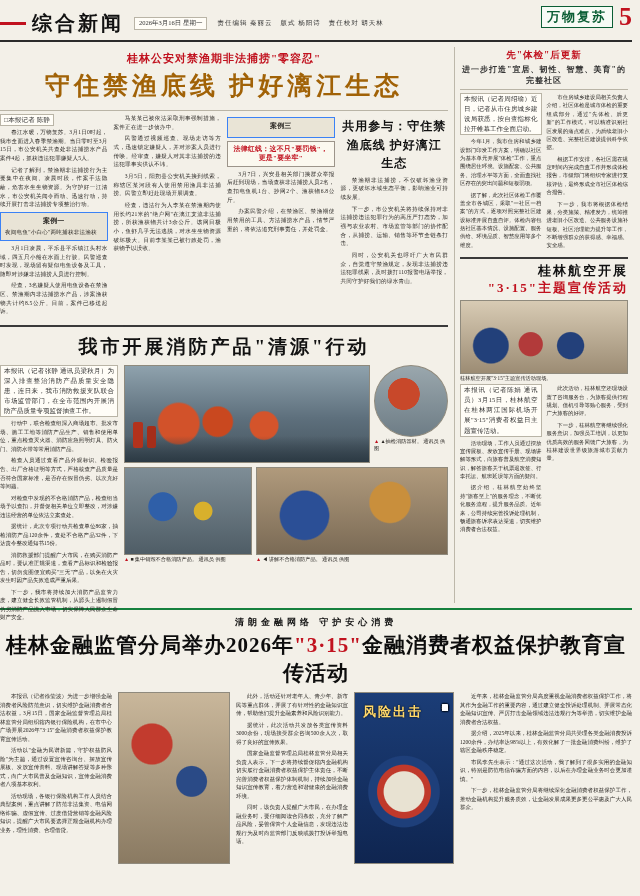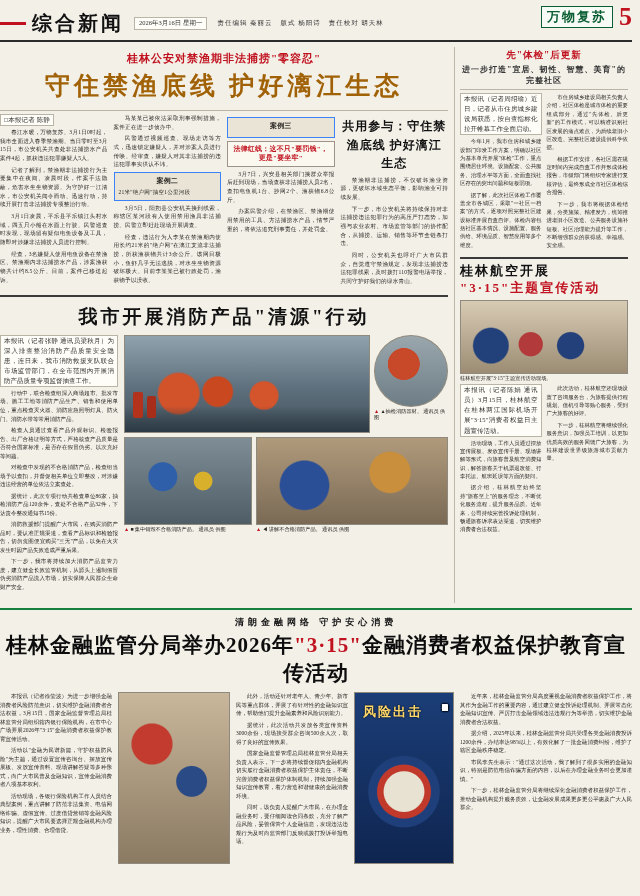--- a/index.html
+++ b/index.html
@@ -116,21 +116,21 @@
     text-align:center;font-size:11.5px;font-weight:bold;letter-spacing:1px;color:#111;
     line-height:1.35;margin:2px 0;
   }
   .r-sub{
     text-align:center;font-size:8px;font-weight:bold;color:#333;letter-spacing:1px;margin:2px 0 3px 0;
   }
   .r-cols{display:flex;gap:5px;}
   .r-cols .c{flex:1;font-size:5.4px;line-height:1.55;text-align:justify;color:#2a2724;}
   .r-cols .c p{margin:0 0 3px 0;text-indent:2em;}
   .r-head2{
-    text-align:left;font-size:13px;font-weight:bold;letter-spacing:2px;color:#111;line-height:1.3;
+    text-align:right;font-size:13px;font-weight:bold;letter-spacing:2px;color:#111;line-height:1.3;
     margin:3px 0;
   }
   .r-head2 .red{color:#c1121f;}
   
   .bottom{
     margin-top:5px;border-top:2px solid #15803d;padding-top:4px;
   }
   .b-kicker{
     text-align:center;font-size:9px;font-weight:bold;color:#111;letter-spacing:4px;margin:2px 0;
   }
@@ -179,31 +179,31 @@
       <div class="kicker">桂林公安对禁渔期非法捕捞"零容忍"</div>
       <div class="headline">守住禁渔底线 护好漓江生态</div>
       <div class="rule-thin"></div>
 
       <div class="cols4">
 
         <div class="c">
           <div class="byline">□本报记者 陈静</div>
           <p>春江水暖，万物复苏。3月1日0时起，我市全面进入春季禁渔期。当日零时至3月15日，市公安机关共查处非法捕捞水产品案件4起，抓获违法犯罪嫌疑人5人。</p>
           <p>记者了解到，禁渔期非法捕捞行为主要集中在夜间、凌晨时段，作案手法隐蔽，危害水生生物资源。为守护好一江清水，市公安机关闻令而动、迅速行动，持续开展打击非法捕捞专项整治行动。</p>
+          <div class="shadebox">
+            <span class="sb-t">案例一</span>
+            <span>夜间电鱼"小白心"两吨捕获非法渔获</span>
+          </div>
           <p>3月1日凌晨，平乐县平乐镇江头村水域，四五只小船在水面上行驶。民警巡查时发现，现场留有疑似电鱼设备及工具，随即对涉嫌非法捕捞人员进行控制。</p>
           <p>经查，3名嫌疑人使用电鱼设备在禁渔区、禁渔期内非法捕捞水产品，涉案渔获物共计约8.5公斤。目前，案件已移送起诉。</p>
         </div>
 
         <div class="c">
           <p>马某某已被依法采取刑事强制措施，案件正在进一步侦办中。</p>
           <p>民警通过视频巡查、现场走访等方式，迅速锁定嫌疑人，并对涉案人员进行传唤。经审查，嫌疑人对其非法捕捞的违法犯罪事实供认不讳。</p>
-          <div class="shadebox">
-            <span class="sb-t">案例二</span>
-            <span>21米"绝户网"抽空1公里河段</span>
-          </div>
           <p>3月5日，阳朔县公安机关接到线索，称辖区某河段有人使用禁用渔具非法捕捞。民警立即赶赴现场开展调查。</p>
           <p>经查，违法行为人李某在禁渔期内使用长约21米的"绝户网"在漓江支流非法捕捞，所获渔获物共计3余公斤。该网目极小，鱼虾几乎无法逃脱，对水生生物资源破坏极大。目前李某某已被行政处罚，渔获物予以没收。</p>
         </div>
 
         <div class="c">
           <div class="shadebox">
             <span class="sb-t">案例三</span>
           </div>
           <div class="boxquote">
             <div class="bq-t">法律红线：这不只"要罚钱"，更是"要坐牢"</div>

